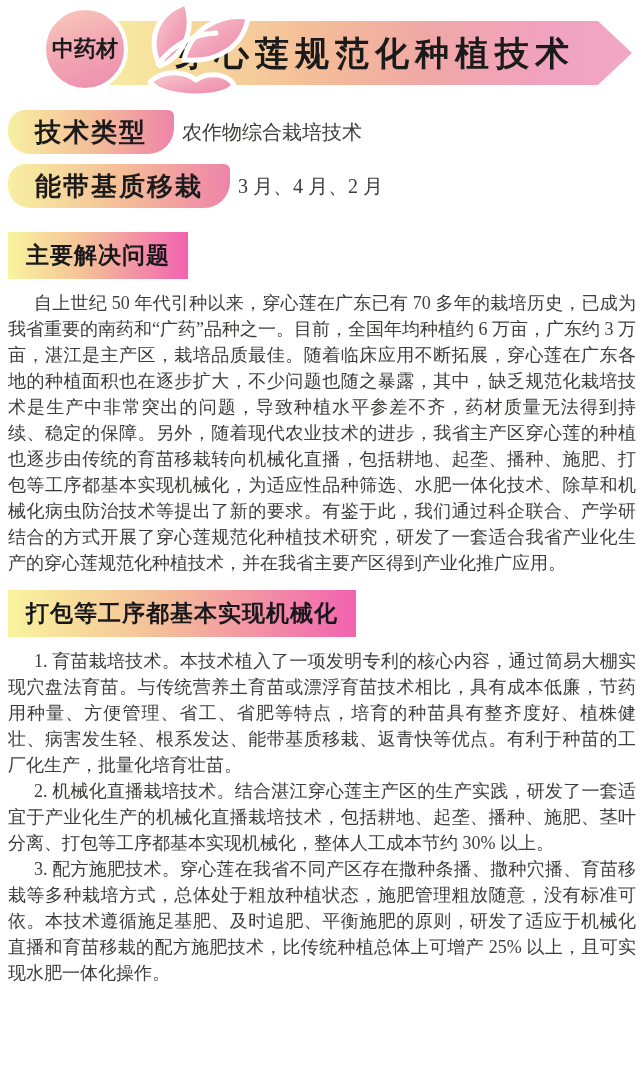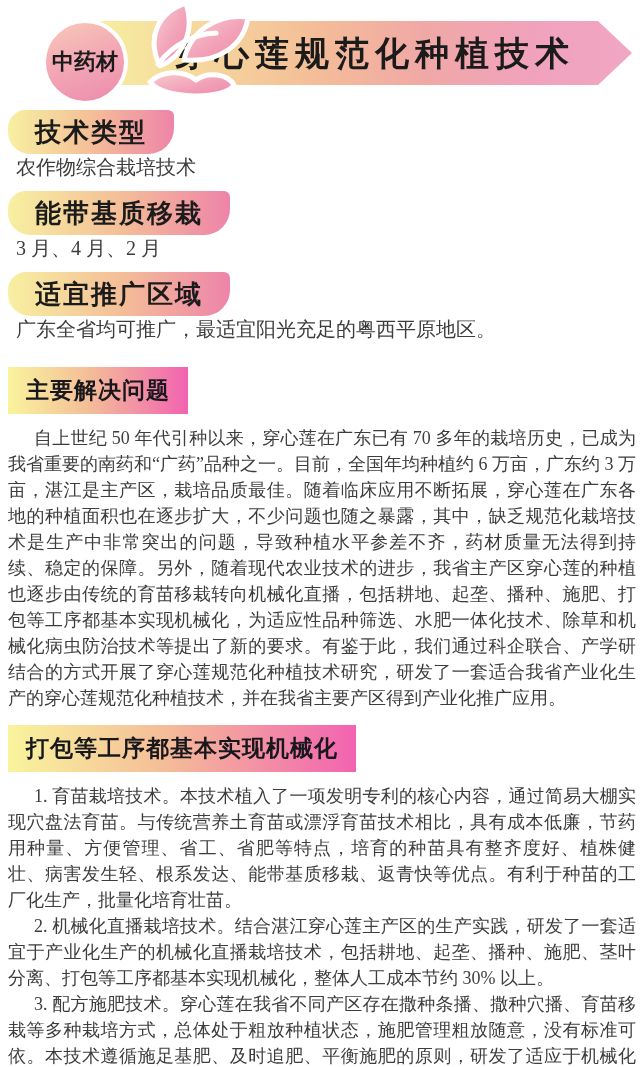--- a/index.html
+++ b/index.html
@@ -28,32 +28,32 @@
   .banner-title {
     height: 64px; line-height: 64px; text-align: center;
     padding-left: 70px; padding-right: 40px;
     font-family: "Liberation Sans", "DejaVu Sans", sans-serif;
     font-weight: 900; font-size: 34px; letter-spacing: 6px;
     color: var(--c-ink, #1b1b1b);
     white-space: nowrap;
   }
   .leaves { position: absolute; left: 128px; top: 0px; width: 136px; height: 106px; z-index: 2; }
   .badge {
-    position: absolute; left: 42px; top: 19px; width: 86px; height: 86px;
+    position: absolute; left: 42px; top: 6px; width: 86px; height: 86px;
     box-sizing: border-box; border: 4px solid #ffffff; border-radius: 50%;
     background: linear-gradient(160deg, #f8cab9 0%, #f3a7b4 48%, var(--c-pink-deep, #ec8cad) 100%);
     display: flex; align-items: center; justify-content: center;
     font-family: "Liberation Sans", "DejaVu Sans", sans-serif;
     font-weight: 900; font-size: 22px; color: var(--c-ink, #1b1b1b);
     z-index: 3;
   }
 
   
   .info-rows { margin: 2px 8px 0 8px; }
-  .info-row { display: flex; align-items: flex-start; margin-bottom: 10px; flex-direction: column; }
+  .info-row { display: flex; align-items: center; margin-bottom: 10px; }
   .pill {
     flex: 0 0 auto;
     background: linear-gradient(90deg,
       var(--c-yellow, #f7f0a1) 0%,
       var(--c-peach, #f4bd98) 52%,
       var(--c-pink, #ee84a9) 100%);
     border-radius: 18px 6px 26px 22px;
     height: 44px; line-height: 44px; padding: 0 27px;
     font-family: "Liberation Sans", "DejaVu Sans", sans-serif;
     font-weight: 900; font-size: 26px; letter-spacing: 2px;
@@ -114,24 +114,20 @@
 
   <div class="info-rows">
     <div class="info-row">
       <div class="pill">技术类型</div>
       <div class="info-value">农作物综合栽培技术</div>
     </div>
     <div class="info-row">
       <div class="pill">能带基质移栽</div>
       <div class="info-value">3 月、4 月、2 月</div>
     </div>
-    <div class="info-row">
-      <div class="pill">适宜推广区域</div>
-      <div class="info-value">广东全省均可推广，最适宜阳光充足的粤西平原地区。</div>
-    </div>
   </div>
 
   <div class="section">
     <div class="section-heading">主要解决问题</div>
     <p class="para">自上世纪 50 年代引种以来，穿心莲在广东已有 70 多年的栽培历史，已成为我省重要的南药和“广药”品种之一。目前，全国年均种植约 6 万亩，广东约 3 万亩，湛江是主产区，栽培品质最佳。随着临床应用不断拓展，穿心莲在广东各地的种植面积也在逐步扩大，不少问题也随之暴露，其中，缺乏规范化栽培技术是生产中非常突出的问题，导致种植水平参差不齐，药材质量无法得到持续、稳定的保障。另外，随着现代农业技术的进步，我省主产区穿心莲的种植也逐步由传统的育苗移栽转向机械化直播，包括耕地、起垄、播种、施肥、打包等工序都基本实现机械化，为适应性品种筛选、水肥一体化技术、除草和机械化病虫防治技术等提出了新的要求。有鉴于此，我们通过科企联合、产学研结合的方式开展了穿心莲规范化种植技术研究，研发了一套适合我省产业化生产的穿心莲规范化种植技术，并在我省主要产区得到产业化推广应用。</p>
   </div>
 
   <div class="section">
     <div class="section-heading">打包等工序都基本实现机械化</div>
     <p class="para">1. 育苗栽培技术。本技术植入了一项发明专利的核心内容，通过简易大棚实现穴盘法育苗。与传统营养土育苗或漂浮育苗技术相比，具有成本低廉，节药用种量、方便管理、省工、省肥等特点，培育的种苗具有整齐度好、植株健壮、病害发生轻、根系发达、能带基质移栽、返青快等优点。有利于种苗的工厂化生产，批量化培育壮苗。</p>

